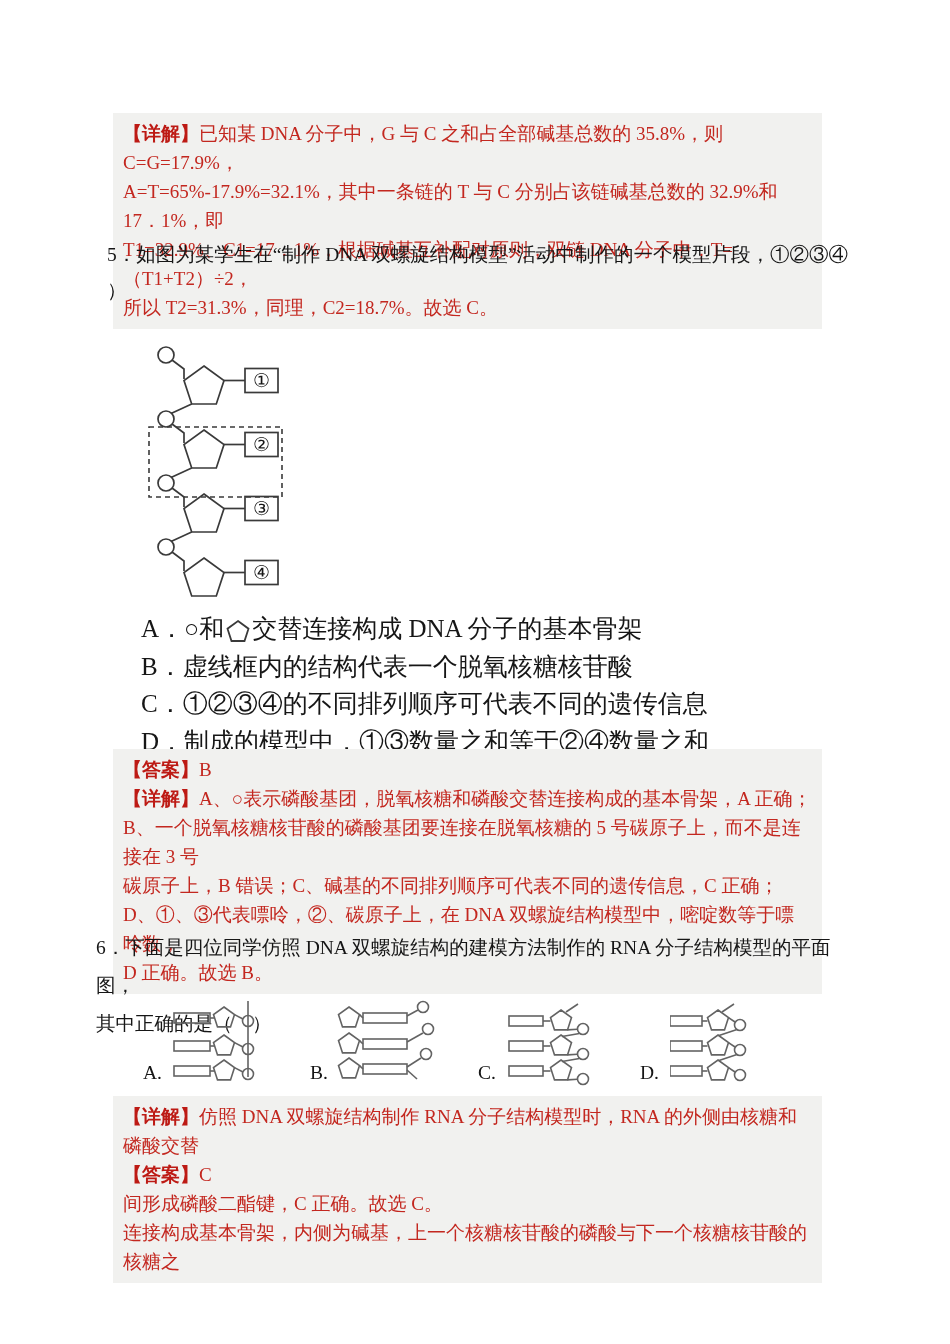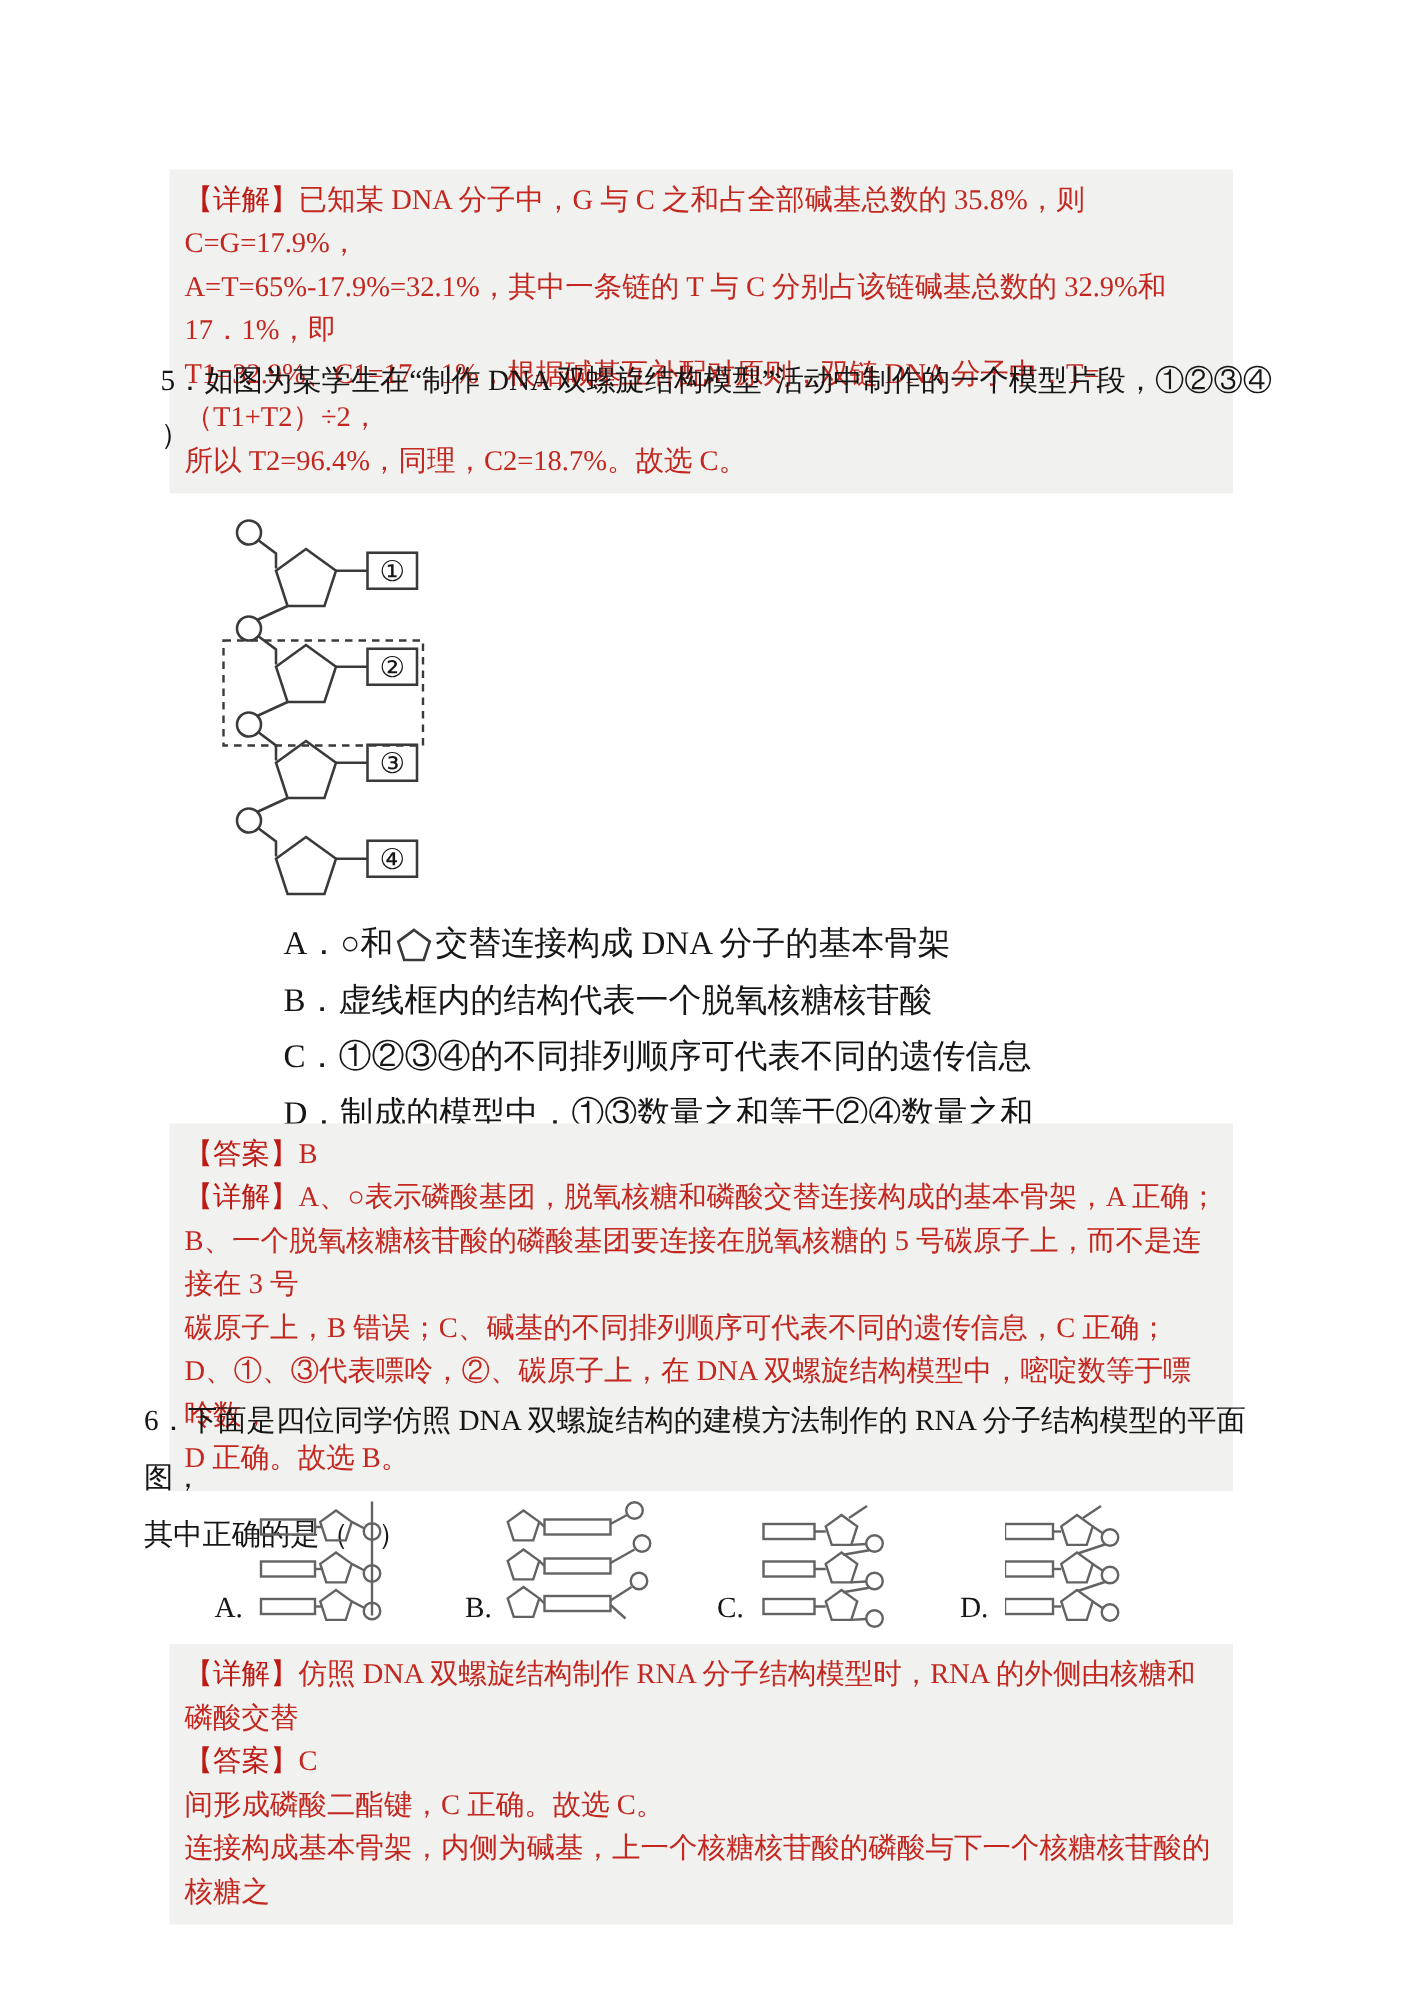--- a/index.html
+++ b/index.html
@@ -6,43 +6,43 @@
   html,body{margin:0;padding:0;}
   body{
     position:relative; width:950px; height:1344px; background:#ffffff; overflow:hidden;
     font-family:"Liberation Serif","DejaVu Serif",serif; color:var(--ink);
   }
   .abs{position:absolute;}
   .block{
     background:var(--blockbg); color:var(--red);
     font-size:19px; line-height:29px; padding:6px 10px 7px 10px;
   }
-  .block .marker{color:var(--markerred); font-weight:normal;}
+  .block .marker{color:var(--markerred); font-weight:bold;}
   .stem{font-size:19.5px; line-height:36px; color:var(--ink);}
-  .opt{font-size:22px; line-height:30px; color:var(--ink); white-space:nowrap;margin-left:48px;}
+  .opt{font-size:25px; line-height:30px; color:var(--ink); white-space:nowrap;}
   .miniLabel{font-size:19.5px; color:var(--ink);}
   .emph{position:relative;}
   .emph::before{
     content:"\2022\2022"; position:absolute; top:-11px; left:7px;
     font-size:13px; letter-spacing:24px; color:var(--ink); line-height:10px;
   }
   svg .fig{stroke:var(--fig); fill:none; stroke-width:1.7px;}
   svg .figd{stroke:var(--fig); fill:none; stroke-width:1.6px; stroke-dasharray:5 4;}
   svg .mini{stroke:var(--mini); fill:none; stroke-width:1.6px;}
   svg text{font-family:"Liberation Serif","DejaVu Serif",serif; fill:var(--ink);}
   .pentIcon{vertical-align:-6px; margin:0 1px;}
 </style>
 </head>
 <body>
 
 <div class="abs block" style="left:113px; top:113px; width:689px;">
   <div><span class="marker">【详解】</span><span>已知某 DNA 分子中，G 与 C 之和占全部碱基总数的 35.8%，则 C=G=17.9%，</span></div>
   <div>A=T=65%-17.9%=32.1%，其中一条链的 T 与 C 分别占该链碱基总数的 32.9%和 17．1%，即</div>
   <div>T1=32.9%、C1=17．1%，根据碱基互补配对原则，双链 DNA 分子中，T=（T1+T2）÷2，</div>
-  <div>所以 T2=96.4%，同理，C2=18.7%。故选 C。</div>
+  <div>所以 T2=31.3%，同理，C2=18.7%。故选 C。</div>
 </div>
 
 <div class="abs stem" style="left:107px; top:237px; width:745px;">
   <div>5．如图为某学生在“制作 DNA 双螺旋结构模型”活动中制作的一个模型片段，①②③④</div>
   <div>）</div>
 </div>
 
 <svg class="abs" style="left:133px; top:343px;" width="165" height="262" viewBox="0 0 165 262">
 
   <g>

